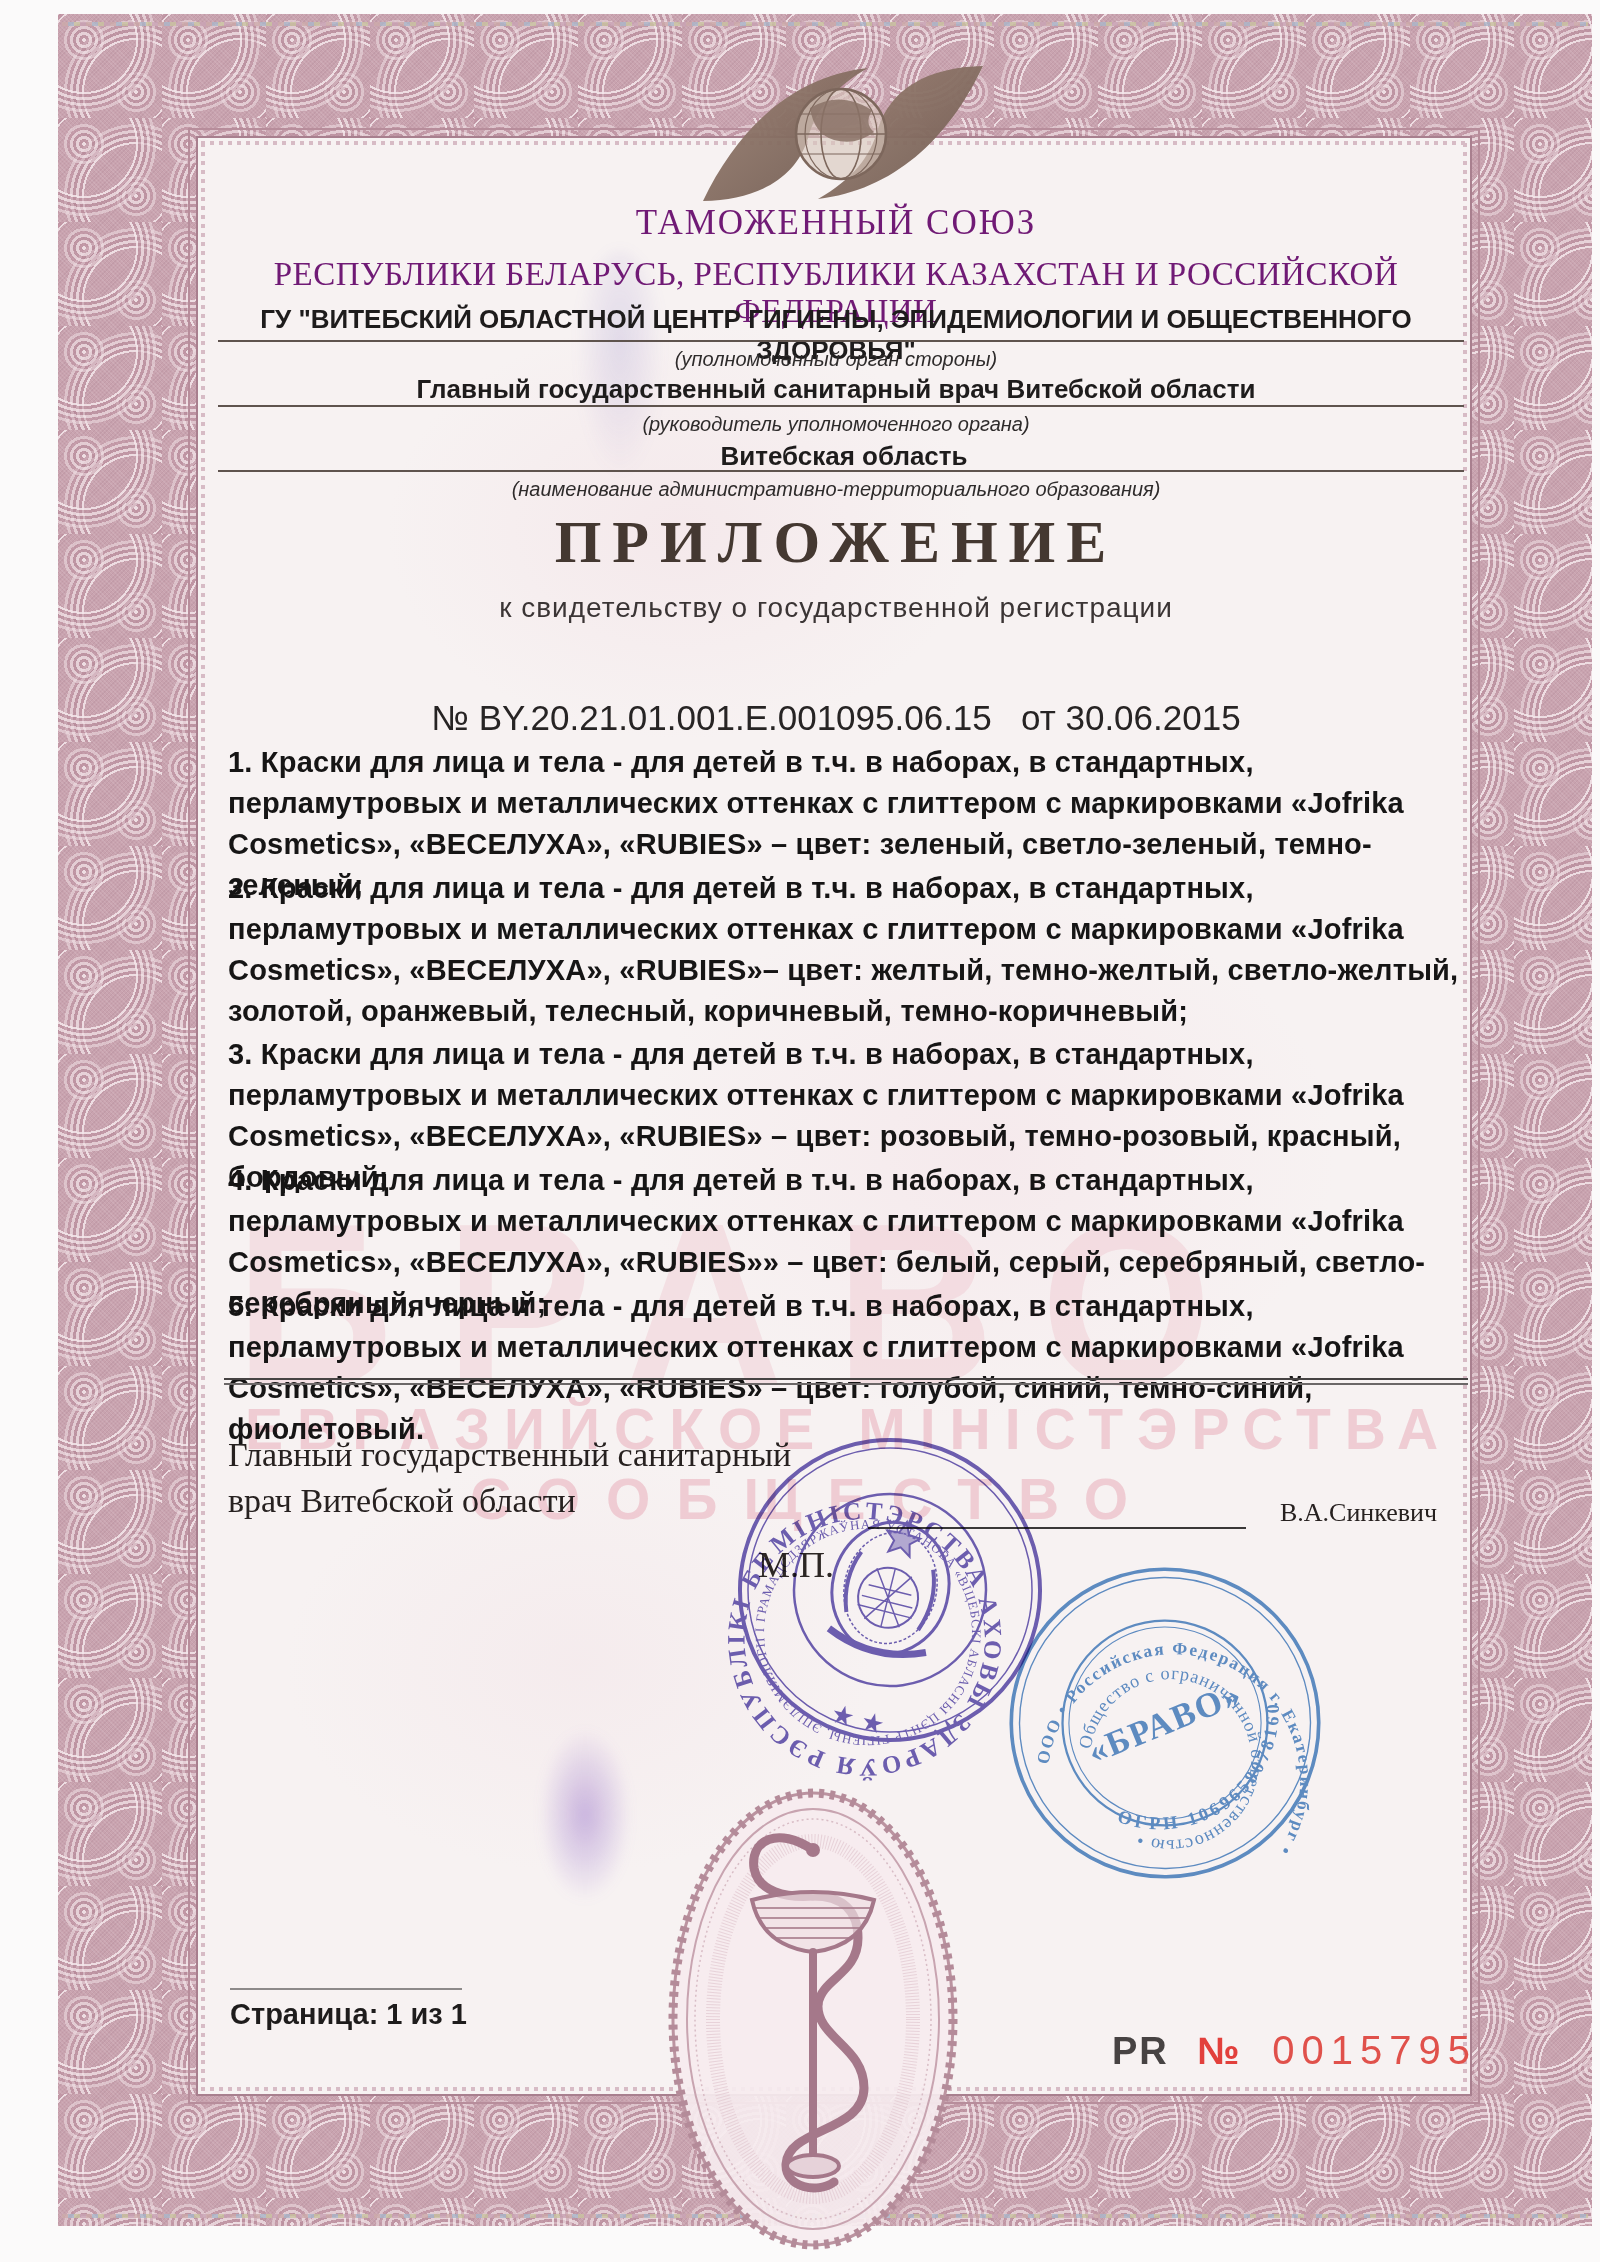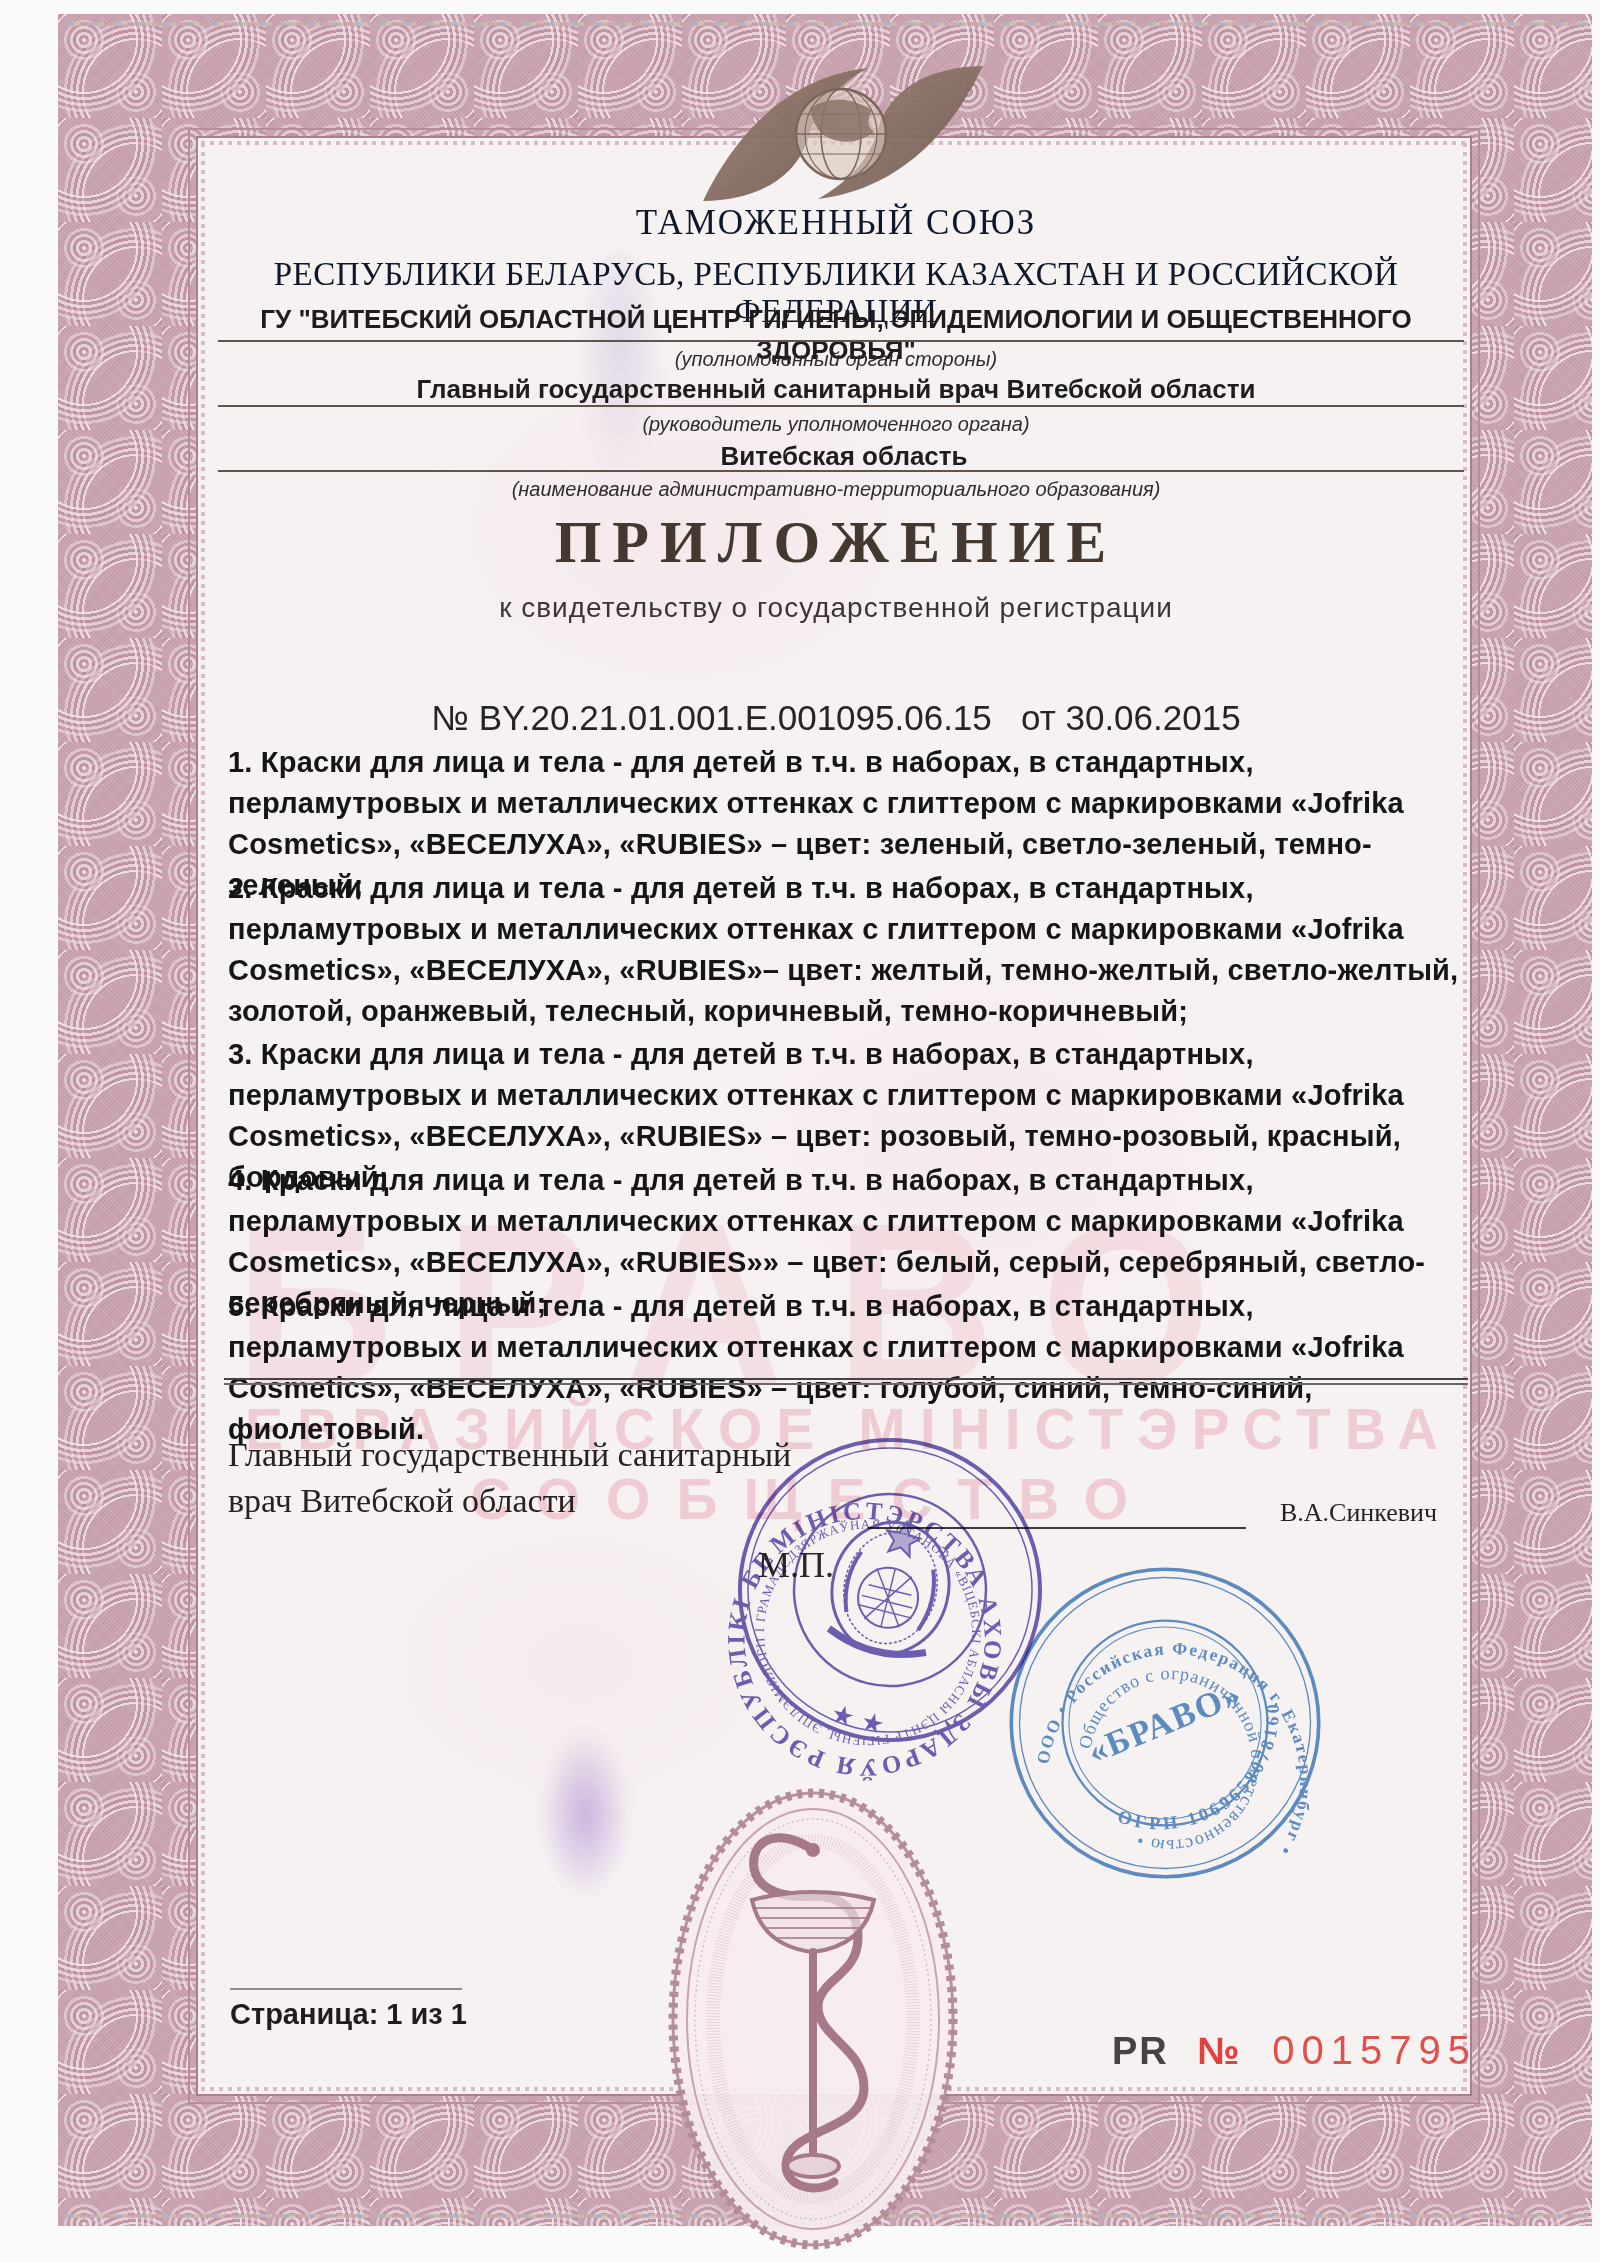--- a/index.html
+++ b/index.html
@@ -41,21 +41,21 @@
     background:
       repeating-linear-gradient(90deg,#c79fae 0 4px,rgba(0,0,0,0) 4px 9px) top/100% 4px no-repeat,
       repeating-linear-gradient(90deg,#c79fae 0 4px,rgba(0,0,0,0) 4px 9px) bottom/100% 4px no-repeat,
       repeating-linear-gradient(0deg,#c79fae 0 4px,rgba(0,0,0,0) 4px 9px) left/4px 100% no-repeat,
       repeating-linear-gradient(0deg,#c79fae 0 4px,rgba(0,0,0,0) 4px 9px) right/4px 100% no-repeat;
     opacity:.65;
   }
   .layer{position:absolute;inset:0;}
   .abs{position:absolute;}
   .ctr{text-align:center;}
-  .serifhead{font-family:"Liberation Serif", serif;color:#0f172a;}
+  .serifhead{font-family:"Liberation Serif", serif;color:#701a75;}
   .rule{position:absolute;height:2px;background:#5f544e;}
   .caption{font-style:italic;font-size:20px;color:#2e2b2b;}
   .boldline{font-weight:bold;color:#1e1c1c;}
   .para{position:absolute;left:228px;width:1240px;font-weight:bold;font-size:29px;line-height:41px;color:#161515;letter-spacing:.2px;}
   .wm{position:absolute;font-weight:bold;color:rgba(234,181,192,.62);pointer-events:none;white-space:nowrap;}
   .stamp{position:absolute;mix-blend-mode:multiply;}
   .smudge{position:absolute;mix-blend-mode:multiply;border-radius:50%;filter:blur(6px);}
   .footer-rule{position:absolute;height:2px;background:#8d8a8a;}
   .serial{font-family:Liberation Sans, sans-serif;}
 </style>

